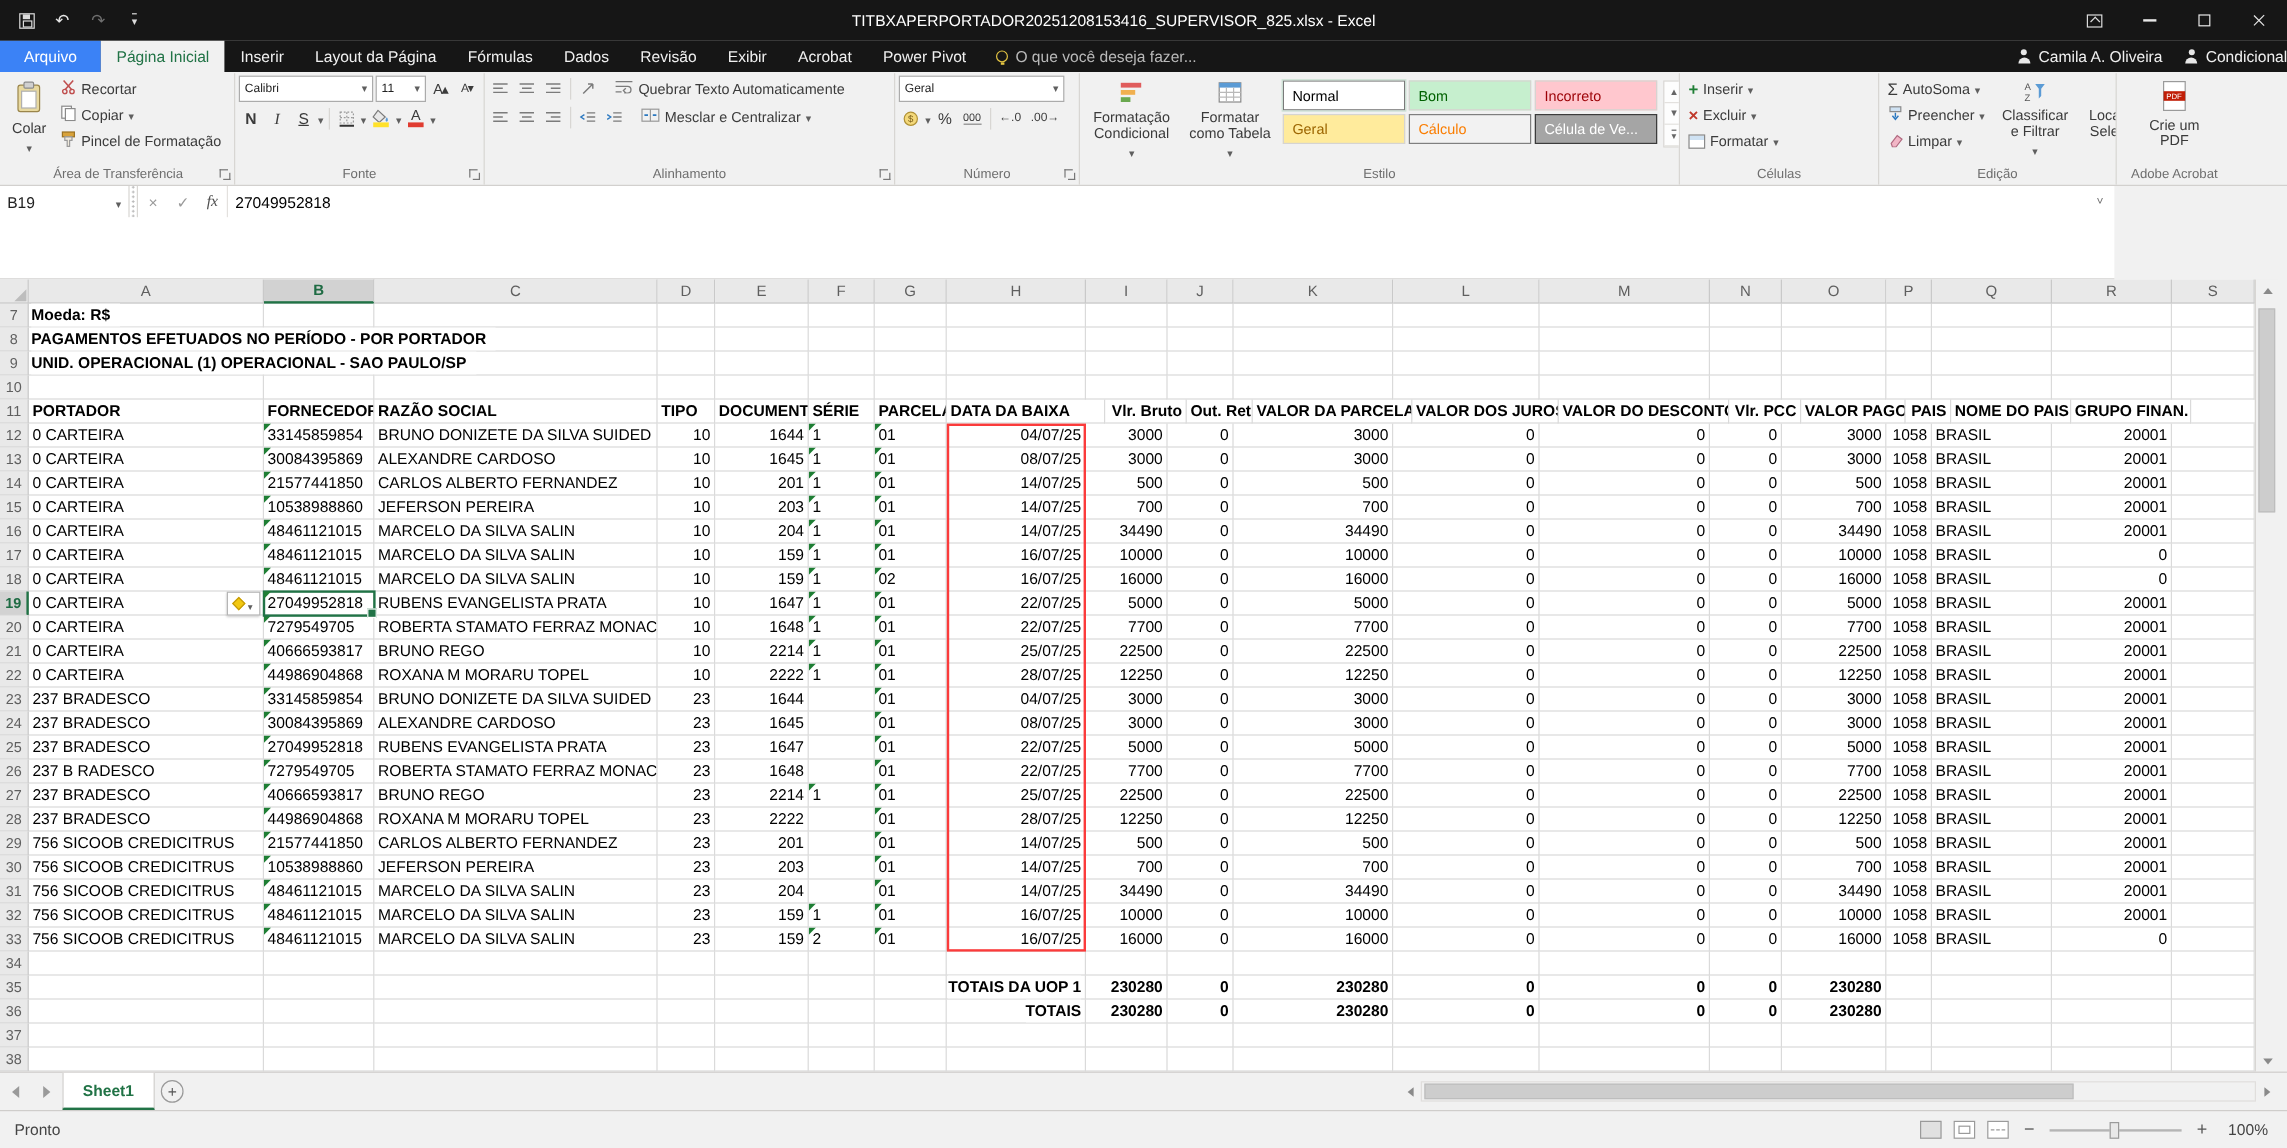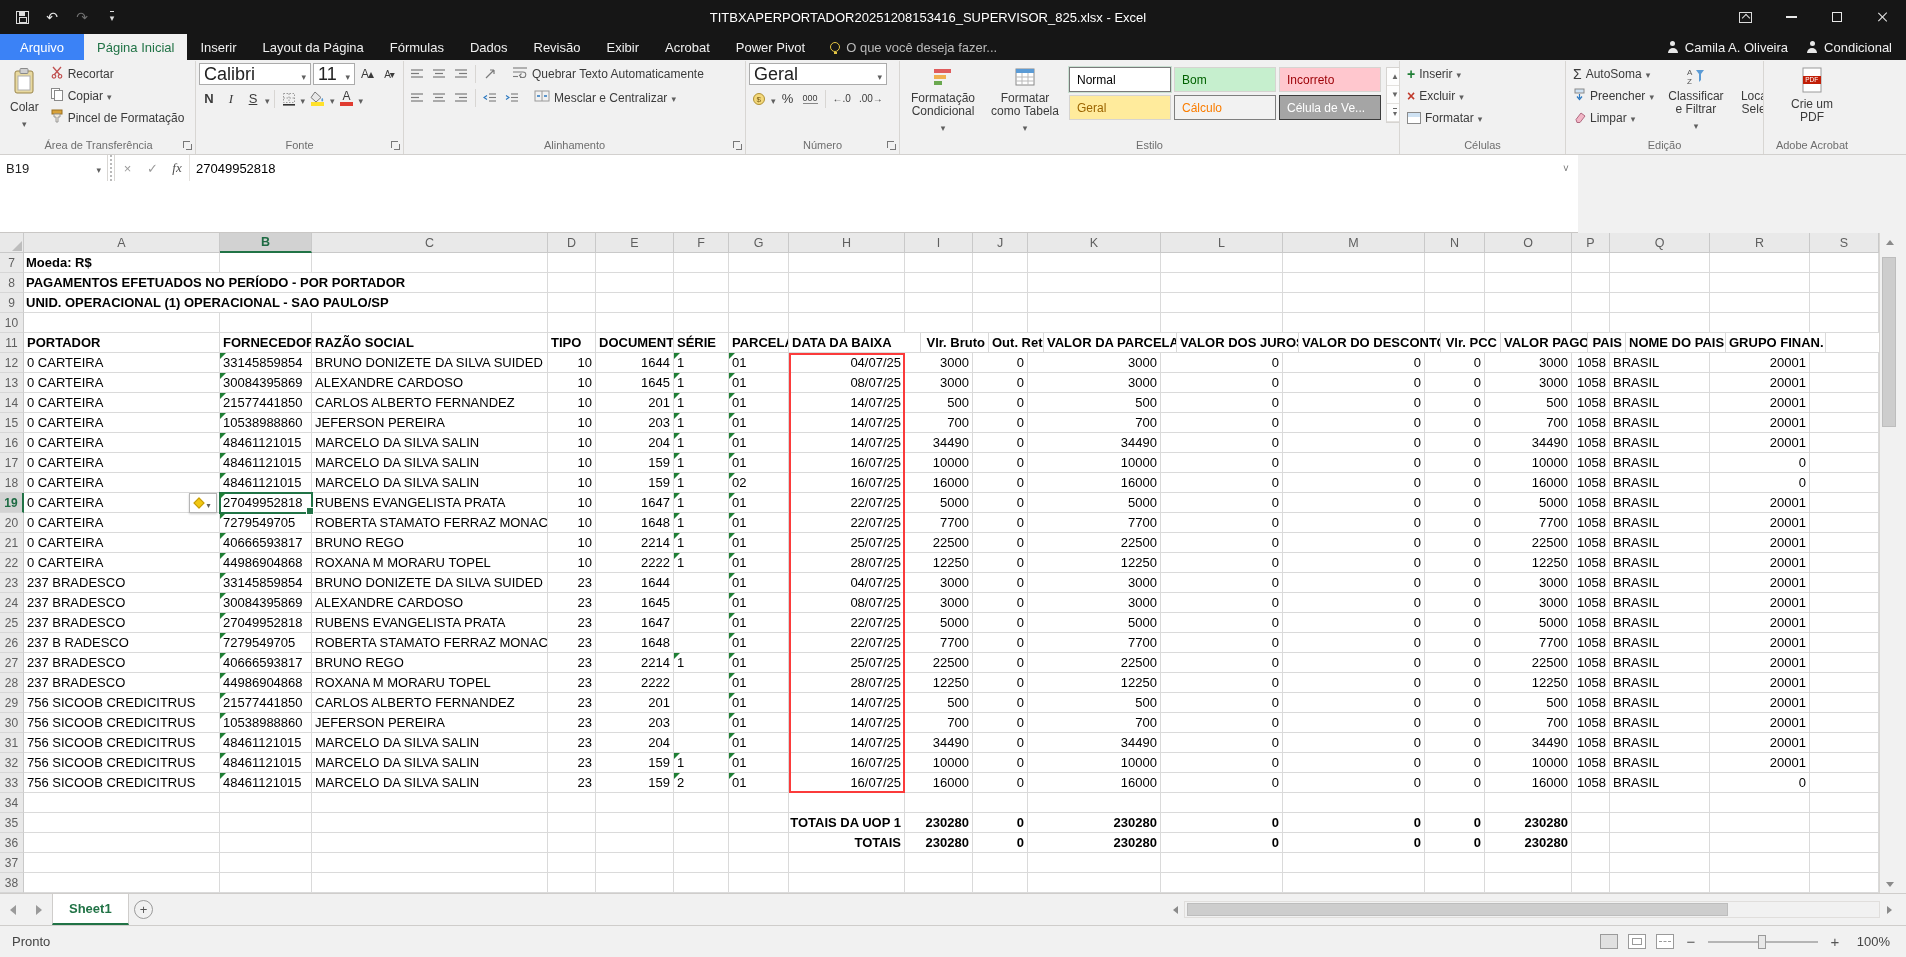--- a/index.html
+++ b/index.html
@@ -29,21 +29,21 @@
   .x-ic::before{transform:rotate(45deg)}.x-ic::after{transform:rotate(-45deg)}
 
   
   .tabs-row{height:26px;background:#161616;display:flex;align-items:stretch;font-size:13px}
   .tab{display:flex;align-items:center;padding:0 13px;color:#f0f0f0;cursor:pointer;white-space:nowrap}
   .tab.file{background:#3b82f6;color:#fff;padding:0 20px}
   .tab.active{background:#f1f1f1;color:#217346}
   .tellme{display:flex;align-items:center;gap:6px;padding:0 12px;color:#b9b9b9;cursor:text;white-space:nowrap}
   .bulb-ic{width:10px;height:10px;border:1.3px solid #e3c443;border-radius:50%;position:relative}
   .bulb-ic::after{content:"";position:absolute;left:2.5px;bottom:-3px;width:3px;height:2px;background:#e3c443}
-  .tabs-right{margin-left:auto;display:flex;align-items:center;gap:18px;padding-right:14px;color:#f0f0f0}
+  .tabs-right{margin-left:auto;display:flex;align-items:center;gap:18px;color:#f0f0f0}
   .user,.share{display:flex;align-items:center;gap:6px;cursor:pointer;white-space:nowrap}
   .person-ic{width:12px;height:12px;position:relative}
   .person-ic::before{content:"";position:absolute;left:3.5px;top:0;width:5px;height:5px;border-radius:50%;background:#e8e8e8}
   .person-ic::after{content:"";position:absolute;left:1px;bottom:0;width:10px;height:5px;border-radius:5px 5px 0 0;background:#e8e8e8}
 
   
   .ribbon{height:95px;background:#f1f1f1;border-bottom:1px solid #d2d0ce;display:flex;padding:1px 2px 0;position:relative;overflow:hidden}
   .rgroup{display:flex;flex-direction:column;border-right:1px solid #d8d6d3;position:relative;padding:2px 3px 0;flex:none;overflow:hidden}
   .gbody{flex:1;display:flex;align-items:flex-start;gap:2px}
   .gbody.col{flex-direction:column;justify-content:flex-start;gap:3px}
@@ -52,21 +52,21 @@
   .dlg::before{content:"";position:absolute;left:1px;top:1px;width:6px;height:6px;border-left:1px solid #777;border-top:1px solid #777}
   .dlg::after{content:"";position:absolute;right:1px;bottom:1px;width:5px;height:5px;border-right:1.4px solid #777;border-bottom:1.4px solid #777}
 
   .bigbtn{display:flex;flex-direction:column;align-items:center;gap:2px;padding:3px 4px 1px;font-size:12px;color:#3b3b3b;border:1px solid transparent;border-radius:2px;cursor:pointer;text-align:center}
   .blabel2{line-height:13px;white-space:normal;width:70px}
   .bigbtn.narrow .blabel2{width:62px}
   .smallbtn{display:flex;align-items:center;gap:4px;height:21px;padding:0 3px;font-size:12px;color:#3b3b3b;cursor:pointer;border:1px solid transparent;border-radius:2px;white-space:nowrap}
   .minicol{display:flex;flex-direction:column;gap:1px}
   .dd::after{content:"▾";font-size:9px;color:#5f5f5f;line-height:8px}
   .frow{display:flex;align-items:center;gap:2px}
-  .combo{display:inline-flex;align-items:center;justify-content:space-between;height:22px;background:#fff;border:1px solid #ababab;font-size:18px;padding:0 4px;cursor:pointer}
+  .combo{display:inline-flex;align-items:center;justify-content:space-between;height:22px;background:#fff;border:1px solid #ababab;font-size:10px;padding:0 4px;cursor:pointer}
   .ibtn{display:inline-flex;align-items:center;justify-content:center;min-width:20px;height:21px;padding:0 2px;cursor:pointer;border:1px solid transparent;border-radius:2px;font-size:13px;color:#3b3b3b}
   .vsep{width:1px;height:18px;background:#d8d6d3;margin:0 2px}
   .boldb::before{content:"N";font-weight:bold}
   .italicb::before{content:"I";font-style:italic;font-family:"Liberation Serif",serif}
   .underb::before{content:"S";text-decoration:underline}
   .grow-font::before{content:"A▴";font-size:12px;letter-spacing:-1px}
   .shrink-font::before{content:"A▾";font-size:10px;letter-spacing:-1px}
   .fcA{display:flex;flex-direction:column;align-items:center;line-height:11px;font-size:12px;color:#3b3b3b}
   .fcA::before{content:"A"}
   .cbar{display:block;width:13px;height:4px}
@@ -86,21 +86,21 @@
   .st-bom{background:#c6efce;color:#006100}
   .st-incorreto{background:#ffc7ce;color:#9c0006}
   .st-neutra{background:#ffeb9c;color:#9c6500}
   .st-calculo{background:#f2f2f2;color:#fa7d00;border:1px solid #7f7f7f}
   .st-celula{background:#a5a5a5;color:#fff;border:1px double #3c3c3c}
   .galscroll{display:flex;flex-direction:column;margin:4px 0 0 1px;border:1px solid #d6d4d1;background:#fdfdfd}
   .galbtn{width:16px;height:18px;display:flex;align-items:center;justify-content:center;font-size:8px;color:#666;cursor:pointer;border-bottom:1px solid #e3e1de}
   .galbtn.more::before{content:"▾";border-top:1px solid #666;font-size:8px}
 
   
-  .fbar{position:absolute;left:0;top:155px;width:1578px;height:78px;background:#fff;border-bottom:1px solid #c9c7c5}
+  .fbar{position:absolute;left:0;top:155px;width:1762px;height:78px;background:#fff;border-bottom:1px solid #c9c7c5}
   .fbar-top{display:flex;align-items:stretch;height:26px}
   .namebox{width:108px;display:flex;align-items:center;justify-content:space-between;padding:0 6px;border-right:1px solid #d8d6d3;font-size:13px;cursor:pointer}
   .fdots{width:7px;border-right:1px solid #d8d6d3;cursor:col-resize;background:radial-gradient(circle,#b9b9b9 1px,transparent 1.1px) center/4px 4px repeat-y}
   .fbtn{width:25px;display:flex;align-items:center;justify-content:center;font-size:13px;color:#9a9a9a;cursor:pointer}
   .fbtn.fx{font-family:"Liberation Serif",serif;font-style:italic;color:#4f4f4f;border-right:1px solid #e3e1de}
   .cancel-g::before{content:"×"}
   .enter-g::before{content:"✓"}
   .fcontent{flex:1;display:flex;align-items:center;padding:0 6px;font-size:13px;color:#000;cursor:text}
   .fchev{width:24px;display:flex;align-items:center;justify-content:center;color:#6f6f6f;font-size:10px;cursor:pointer}
   .fchev::before{content:"˅"}

